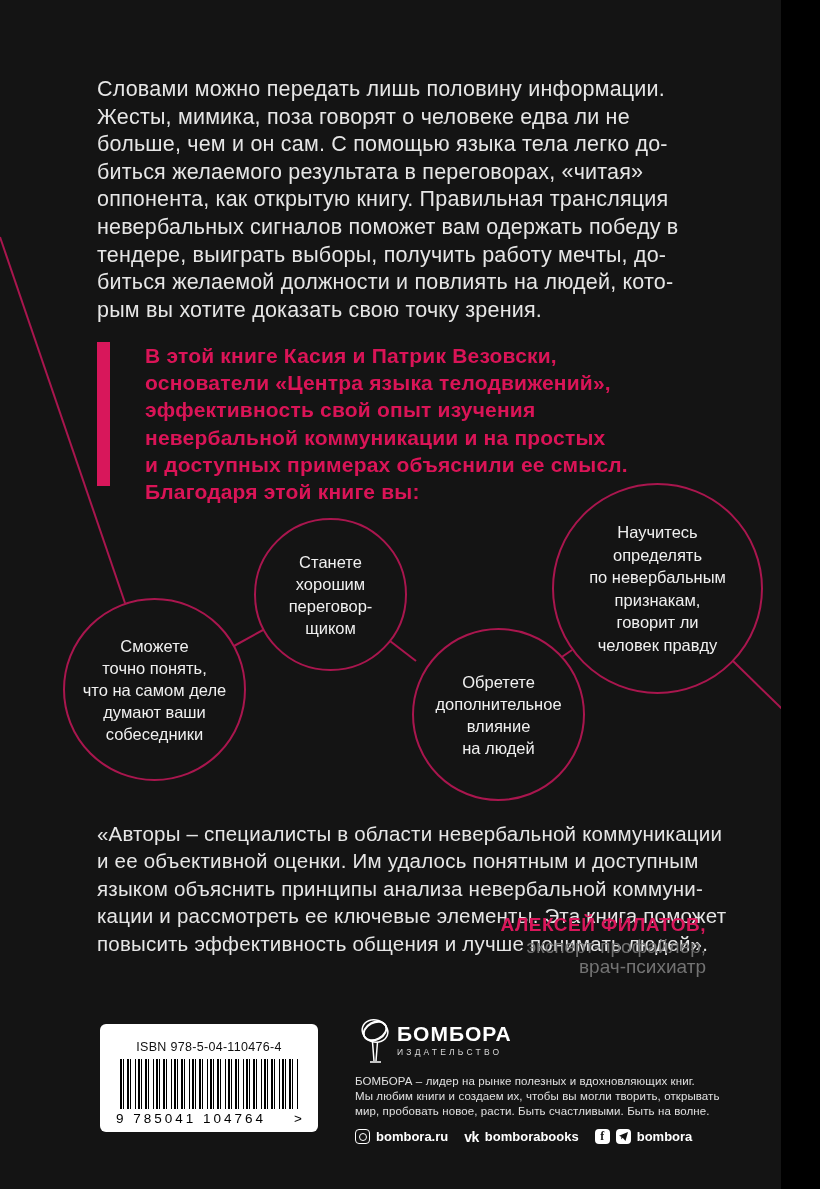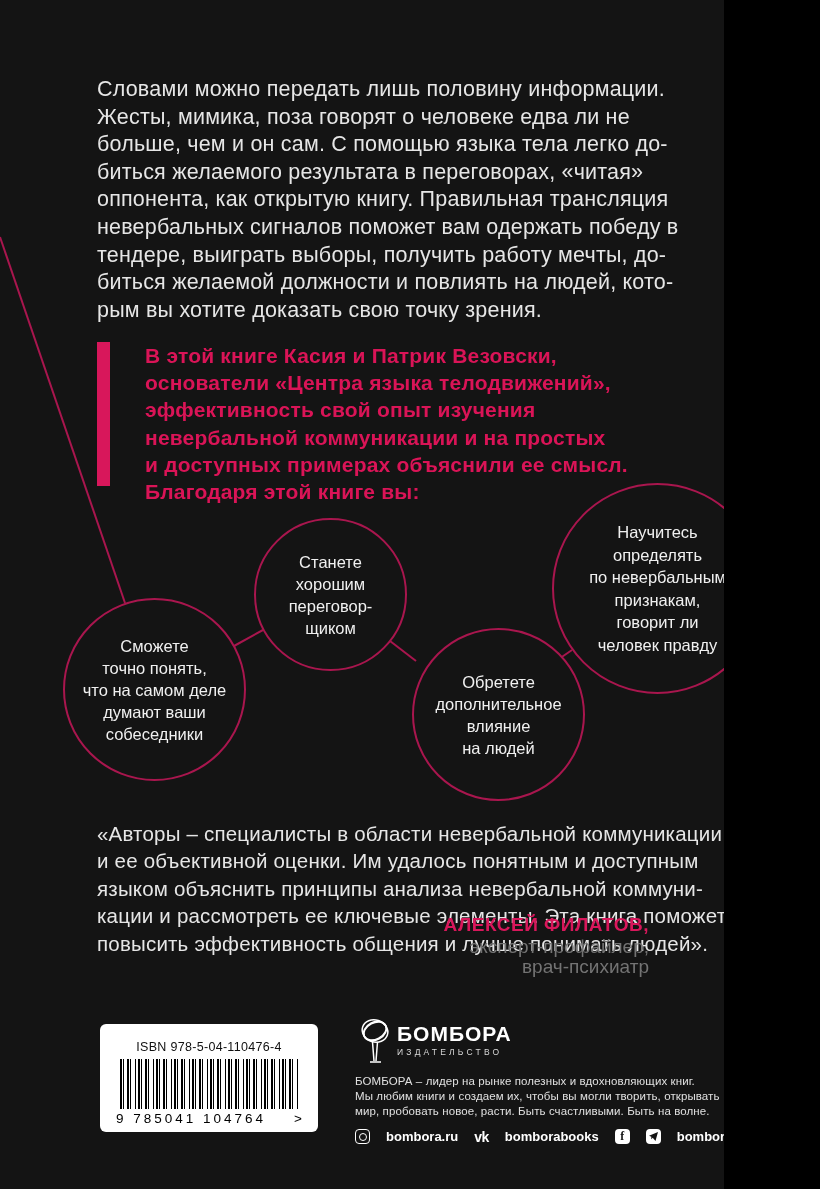--- a/index.html
+++ b/index.html
@@ -1,18 +1,18 @@
 <!DOCTYPE html>
 <html><head>
 <meta charset="utf-8">
 <style>
   html,body{margin:0;padding:0;background:#000;}
   .page{
     position:relative;
-    width:724px;height:1189px;
+    width:781px;height:1189px;
     background:#141414;
     overflow:hidden;
     font-family:"Liberation Sans", sans-serif;
   }
   .pre{white-space:pre-line;}
 
   
   .intro{
     position:absolute;left:97px;top:76px;width:660px;
     margin:0;
@@ -90,21 +90,21 @@
   .publisher{position:absolute;left:355px;top:1016px;width:400px;color:#fff;}
   .logo-row{display:flex;align-items:center;gap:2px;}
   .logo-icon{flex:0 0 auto;}
   .pub-name{font-weight:bold;font-size:21px;letter-spacing:1px;line-height:22px;}
   .pub-sub{font-size:8.5px;letter-spacing:3.2px;color:#d8d8d8;margin-top:2px;}
   .pub-desc{
     margin:10px 0 0 0;color:#e0e0e0;
     font-size:11.5px;line-height:15.2px;letter-spacing:.1px;
   }
   .social-row{display:flex;align-items:center;gap:16px;margin-top:9px;}
-  .soc{display:flex;align-items:center;gap:16px;font-size:13px;font-weight:600;color:#fff;}
+  .soc{display:flex;align-items:center;gap:6px;font-size:13px;font-weight:600;color:#fff;}
   .icon-box{
     width:15px;height:15px;border-radius:4px;display:inline-flex;
     align-items:center;justify-content:center;box-sizing:border-box;
   }
   .ig{border:1.6px solid #fff;position:relative;}
   .ig::after{content:"";width:6px;height:6px;border:1.4px solid #fff;border-radius:50%;}
   .vk{font-weight:bold;font-size:14px;letter-spacing:-.5px;}
   .fb{background:#fff;color:#141414;font-weight:bold;font-size:12px;font-family:"Liberation Serif",serif;}
   .tg{background:#fff;}
 </style>

